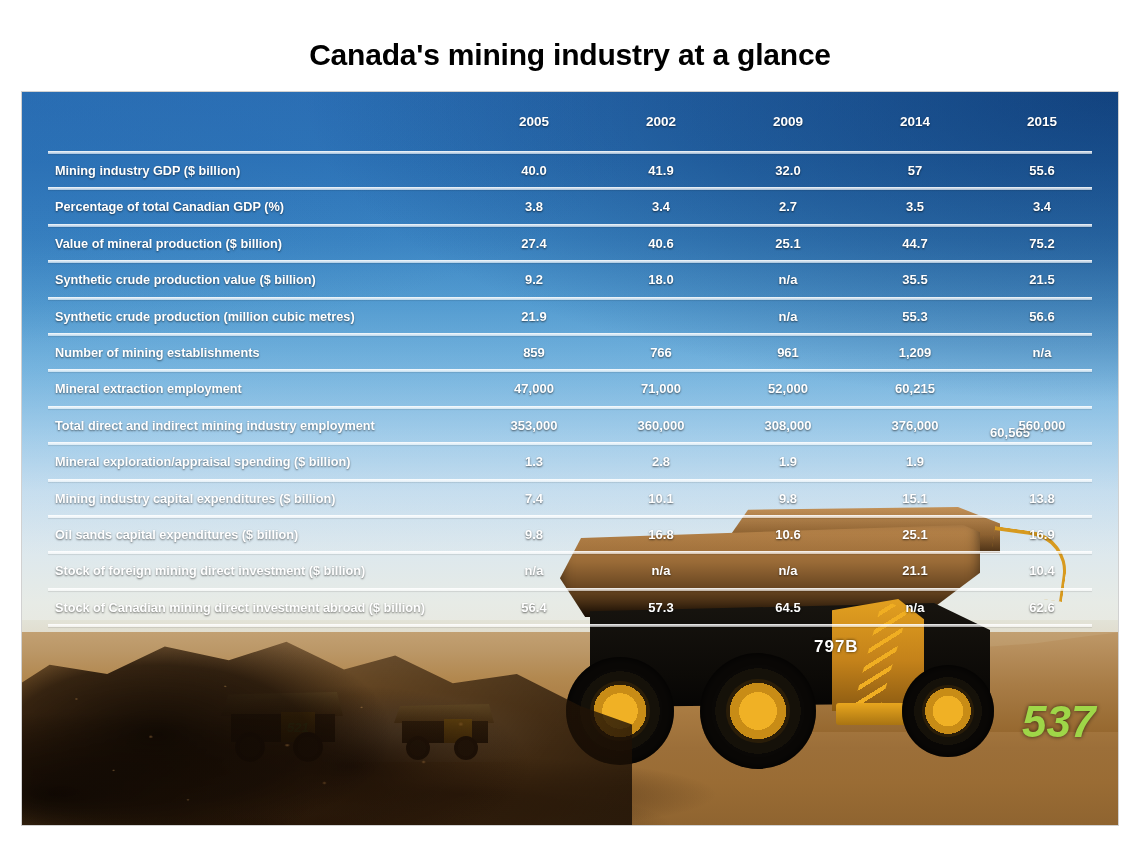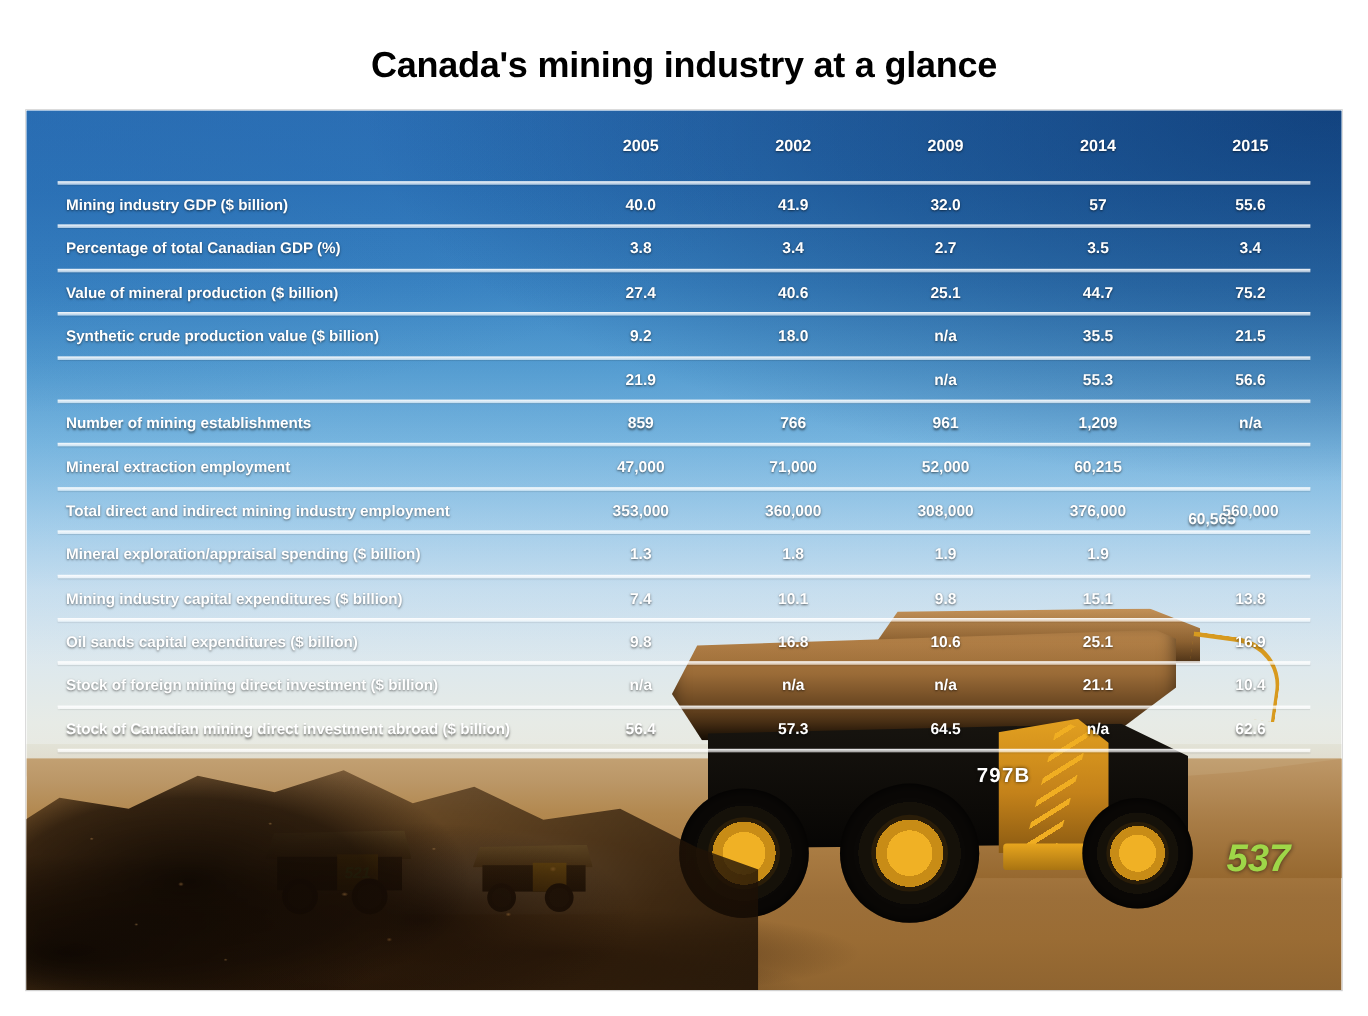--- a/index.html
+++ b/index.html
@@ -148,21 +148,21 @@
   .tmw2{left:150px;top:146px;width:116px;height:116px;}
   .tmw3{left:352px;top:158px;width:92px;height:92px;}
   .tm-label{
     position:absolute;left:264px;top:130px;
     color:#ffffff;font-size:17px;font-weight:bold;letter-spacing:1px;
     font-family:"Liberation Sans", sans-serif;
     text-shadow:0 0 3px rgba(0,0,0,.8);
   }
   .tm-num{
     position:absolute;left:472px;top:190px;
-    color:#9fe04a;font-size:32px;font-weight:bold;font-style:italic;
+    color:#9fe04a;font-size:44px;font-weight:bold;font-style:italic;
     font-family:"Liberation Sans", sans-serif;
     text-shadow:0 0 4px rgba(0,0,0,.7);
     opacity:.92;
   }
   .truck-far{position:absolute;top:0;left:0;}
   .tf-wheel{
     position:absolute;border-radius:50%;
     background:radial-gradient(circle at 50% 50%, #14100a 0 48%, #090706 48% 100%);
   }
   .truck-left{left:195px;top:600px;width:150px;height:70px;}
@@ -312,20 +312,21 @@
         <div class="trow" style="top: 170.2px;">
           <div class="rlabel">Synthetic crude production value ($ billion)</div>
           <div class="rcell" style="left: 452px;">9.2</div>
           <div class="rcell" style="left: 579px;">18.0</div>
           <div class="rcell" style="left: 706px;">n/a</div>
           <div class="rcell" style="left: 833px;">35.5</div>
           <div class="rcell" style="left: 960px;">21.5</div>
         </div>
         <div class="rowline" style="top: 204.6px;"></div>
         <div class="trow" style="top: 206.6px;">
+          <div class="rlabel">Synthetic crude production (million cubic metres)</div>
           <div class="rcell" style="left: 452px;">21.9</div>
           <div class="rcell" style="left: 706px;">n/a</div>
           <div class="rcell" style="left: 833px;">55.3</div>
           <div class="rcell" style="left: 960px;">56.6</div>
         </div>
         <div class="rowline" style="top: 241px;"></div>
         <div class="trow" style="top: 243px;">
           <div class="rlabel">Number of mining establishments</div>
           <div class="rcell" style="left: 452px;">859</div>
           <div class="rcell" style="left: 579px;">766</div>
@@ -348,21 +349,21 @@
           <div class="rcell" style="left: 452px;">353,000</div>
           <div class="rcell" style="left: 579px;">360,000</div>
           <div class="rcell" style="left: 706px;">308,000</div>
           <div class="rcell" style="left: 833px;">376,000</div>
           <div class="rcell" style="left: 960px;">560,000</div>
         </div>
         <div class="rowline" style="top: 350.2px;"></div>
         <div class="trow" style="top: 352.2px;">
           <div class="rlabel">Mineral exploration/appraisal spending ($ billion)</div>
           <div class="rcell" style="left: 452px;">1.3</div>
-          <div class="rcell" style="left: 579px;">1.8</div>
+          <div class="rcell" style="left: 579px;">2.8</div>
           <div class="rcell" style="left: 706px;">1.9</div>
           <div class="rcell" style="left: 833px;">1.9</div>
         </div>
         <div class="rowline" style="top: 386.6px;"></div>
         <div class="trow" style="top: 388.6px;">
           <div class="rlabel">Mining industry capital expenditures ($ billion)</div>
           <div class="rcell" style="left: 452px;">7.4</div>
           <div class="rcell" style="left: 579px;">10.1</div>
           <div class="rcell" style="left: 706px;">9.8</div>
           <div class="rcell" style="left: 833px;">15.1</div>

